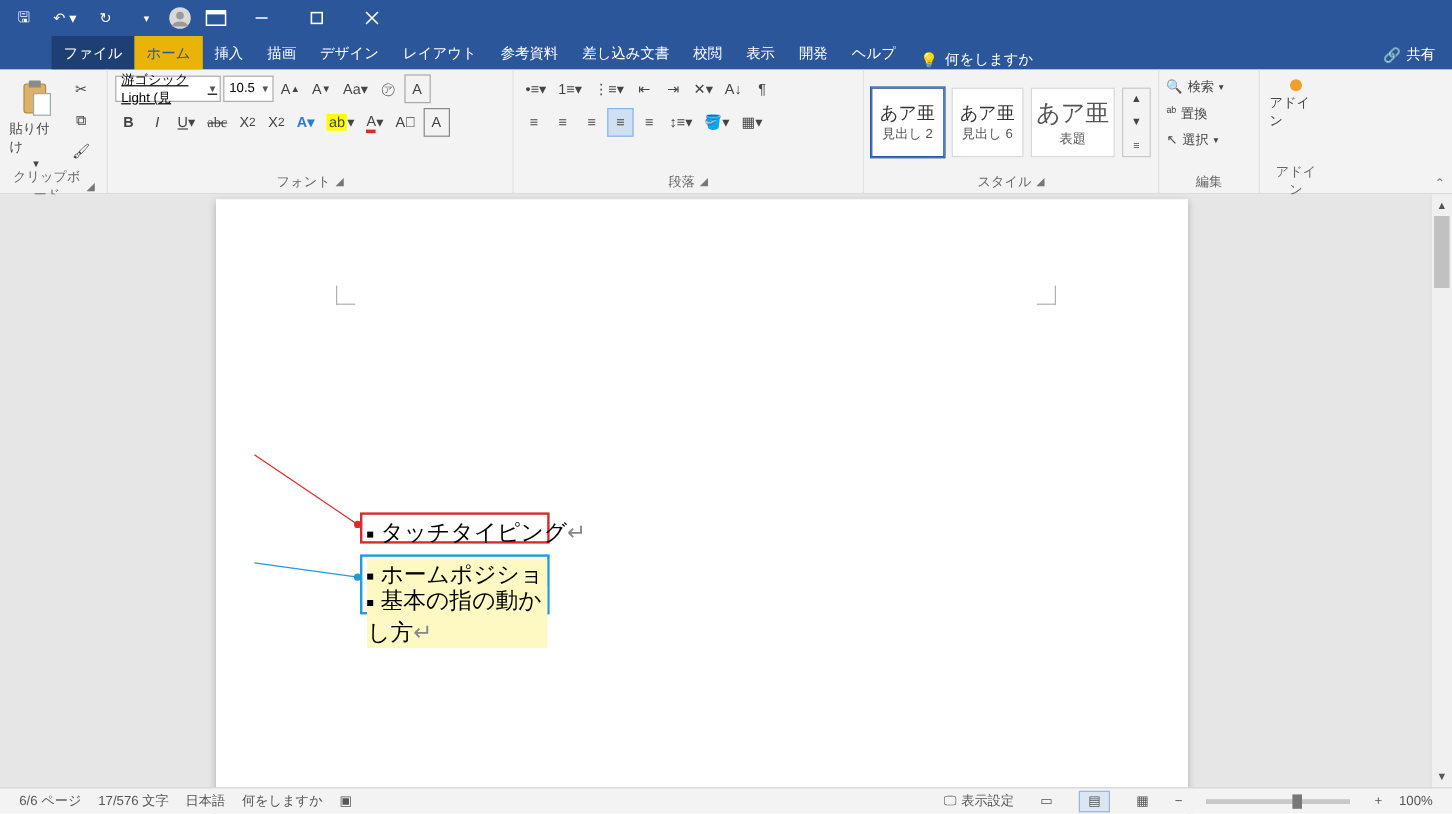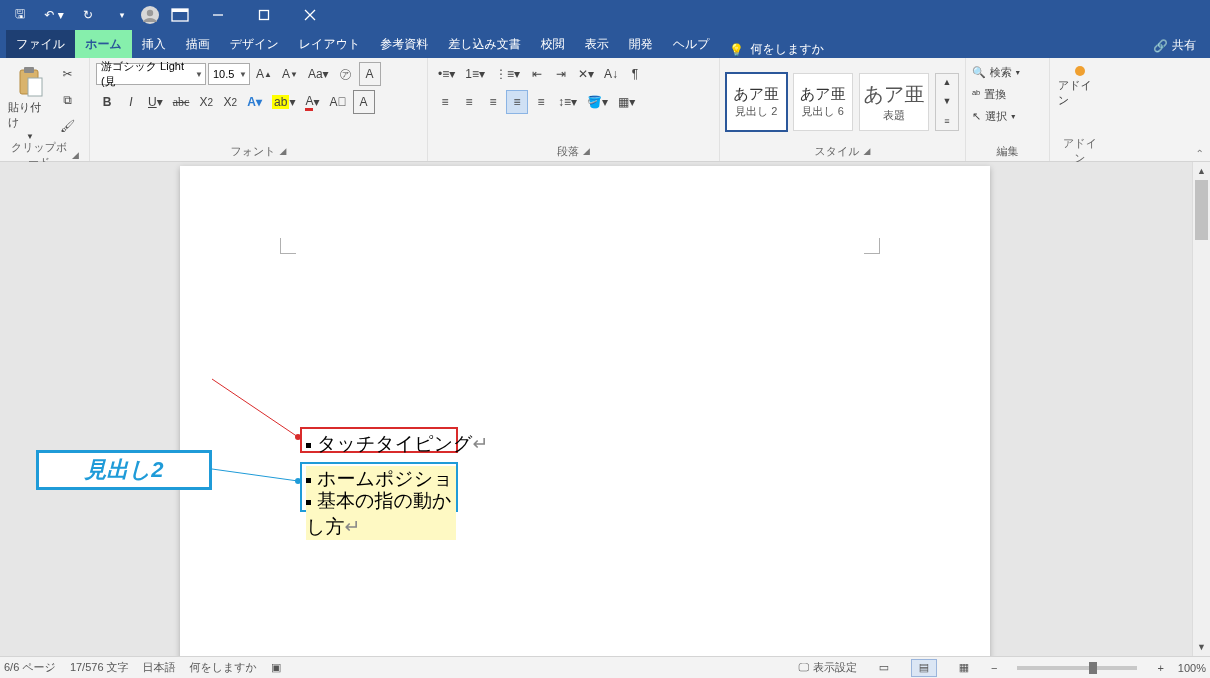--- a/index.html
+++ b/index.html
@@ -5,33 +5,33 @@
   * { box-sizing: border-box; margin: 0; padding: 0; font-family: "Yu Gothic UI", "Meiryo", sans-serif; }
   html, body { width: 1210px; height: 678px; overflow: hidden; background: #fff; }
   .word-blue { background: #2b579a; }
   .titlebar { height: 30px; color: #fff; display: flex; align-items: center; padding: 0 6px; }
   .titlebar .qat { display: flex; align-items: center; gap: 6px; }
   .titlebar .qat .qbtn, .titlebar .wbtn { width: 28px; height: 24px; display:flex; align-items:center; justify-content:center; font-size: 12px; cursor: default; }
   .titlebar .title { flex:1; text-align:center; font-size:13px; }
   .titlebar .right { display:flex; align-items:center; gap:2px; }
   .tabs { height: 28px; display:flex; align-items:flex-end; padding: 0 6px; }
   .tab { color:#fff; font-size:12px; padding: 6px 10px 5px; cursor: default; }
-  .tab.active { background:#86efac; color:#2b579a; font-weight:700; }
+  .tab.active { background:#eab308; color:#2b579a; font-weight:400; }
   .tell { display:flex; align-items:center; gap:6px; color:#fff; font-size:12px; margin-left:10px; }
   .tabs .spacer { flex:1; }
   .share { color:#fff; font-size:12px; padding:4px 8px; display:flex; align-items:center; gap:4px; }
   .ribbon { height: 104px; background:#f3f3f3; border-bottom:1px solid #d4d4d4; display:flex; position:relative; }
   .group { border-right:1px solid #e1e1e1; display:flex; flex-direction:column; padding:4px 6px 0; }
   .group .body { flex:1; display:flex; align-items:flex-start; gap:2px;}
   .group .label { height:20px; font-size:11px; color:#666; text-align:center; display:flex; align-items:center; justify-content:center; gap:4px; padding:0 4px;}
   .group .dlg { font-size:9px; color:#777; }
   .rbtn { height:24px; min-width:22px; padding:0 3px; display:inline-flex; align-items:center; justify-content:center; font-size:12px; color:#444; border:1px solid transparent; }
   .bigbtn { width:48px; display:flex; flex-direction:column; align-items:center; justify-content:center; gap:2px; font-size:11px; color:#444; padding:4px 2px; }
   .fontbox, .sizebox { height:22px; border:1px solid #ababab; background:#fff; font-size:11px; padding:0 2px 0 4px; display:flex;align-items:center; }
-  .fontbox { width:110px; } .sizebox{ width:42px; }
+  .fontbox { width:88px;text-decoration:underline; } .sizebox{ width:42px; }
   .fontbox .dd, .sizebox .dd { margin-left:auto; font-size:8px; color:#555; }
   .row { display:flex; gap:2px; align-items:center; }
   .col { display:flex; flex-direction:column; gap:2px; }
   .stylecard { width:64px; height:58px; border:1px solid #d8d8d8; background:#fff; display:flex; flex-direction:column; align-items:center; justify-content:center; font-size:11px; color:#555; margin-right:4px;}
   .stylecard .jp { font-family:"Yu Mincho","MS Mincho",serif; font-size:15px; color:#333; }
   .stylecard.sel { border:1px solid #2b579a; outline:1px solid #2b579a; }
   .style-title { font-family:"Yu Mincho","MS Mincho",serif; font-size:20px; }
   .edit-item { display:flex; align-items:center; gap:4px; font-size:11px; color:#444; height:20px;}
   .doc-area { position:absolute; top:162px; left:0; right:0; bottom:22px; background:#e6e6e6; }
   .page { position:absolute; top:4px; left:180px; width:810px; height:1000px; background:#fff; box-shadow:0 2px 6px rgba(0,0,0,.25); }
@@ -43,21 +43,21 @@
   .callout.blue { top:288px; border:3px solid #1f9bd8; color:#1f9bd8; }
   .para { position:absolute; left:306px; font-family:"Yu Mincho","MS Mincho",serif; font-size:19px; }
   .para .bullet { display:inline-block; width:5px; height:5px; background:#000; margin-right:6px; vertical-align:middle;}
   .sel-bg { background:#fef9c3; }
   .redbox { position:absolute; border:2px solid #d92b2b; }
   .bluebox { position:absolute; border:2px solid #1f9bd8; }
   .vscroll { position:absolute; right:0; top:0; bottom:0; width:18px; background:#f0f0f0; border-left:1px solid #dcdcdc; }
   .vscroll .up, .vscroll .down { position:absolute; left:0; right:0; height:18px; display:flex;align-items:center;justify-content:center; font-size:9px;color:#555;}
   .vscroll .up{top:0;} .vscroll .down{bottom:0;}
   .vscroll .thumb{ position:absolute; left:2px; right:2px; top:18px; height:60px; background:#c1c1c1; }
-  .statusbar { position:absolute; left:0; right:0; bottom:0; height:22px; background:#f3f3f3; border-top:1px solid #d4d4d4; display:flex; align-items:center; font-size:11px; color:#555; padding:0 4px; gap:14px;}
+  .statusbar { position:absolute; left:0; right:0; bottom:0; height:22px; background:#f3f3f3; border-top:1px solid #d4d4d4; display:flex; align-items:center; font-size:11px; color:#555; padding:0 16px; gap:14px;}
   .statusbar .spacer { flex:1; }
   .viewbtn { width:26px; height:18px; display:flex;align-items:center;justify-content:center; border:1px solid transparent;}
   .viewbtn.active{ background:#dbe6f4; border-color:#9ab5dc;}
   .slider { width:120px; height:4px; background:#c8c8c8; position:relative; margin:0 6px;}
   .slider .knob { position:absolute; top:-4px; left:72px; width:8px; height:12px; background:#777;}
   .collapse { position:absolute; right:6px; bottom:2px; font-size:10px; color:#777;}
   svg { display:block; }
 </style>
 </head>
 <body>
@@ -96,21 +96,21 @@
     <div class="wbtn" style="width:44px;">
       <svg width="12" height="12">
           <line x1="1" y1="1" x2="11" y2="11" stroke="#fff" stroke-width="1.3"></line>
           <line x1="11" y1="1" x2="1" y2="11" stroke="#fff" stroke-width="1.3"></line>
         </svg>
     </div>
   </div>
 </div>
 
 <div class="tabs word-blue">
-  <div class="tab" style="background:#1e3f73;">ファイル</div>
+  <div class="tab" style="background:#1e3f73;margin-left:37px;">ファイル</div>
   <div class="tab active">ホーム</div>
   <div class="tab">挿入</div>
   <div class="tab">描画</div>
   <div class="tab">デザイン</div>
   <div class="tab">レイアウト</div>
   <div class="tab">参考資料</div>
   <div class="tab">差し込み文書</div>
   <div class="tab">校閲</div>
   <div class="tab">表示</div>
   <div class="tab">開発</div>
@@ -293,23 +293,20 @@
 
   <div class="collapse">⌃</div>
 </div>
 
 <div class="doc-area">
   <div class="page">
     <div class="corner tl"></div>
     <div class="corner tr"></div>
   </div>
 
-  <div class="callout blue">
-      <span>見出し2</span>
-    </div>
 
   <svg style="position:absolute;left:212px;top:217px;width:100px;height:110px;overflow:visible;">
     <line x1="0" y1="0" x2="86" y2="58" stroke="#d92b2b" stroke-width="1"></line>
     <circle cx="86" cy="58" r="3" fill="#d92b2b"></circle>
     <line x1="0" y1="90" x2="86" y2="102" stroke="#1f9bd8" stroke-width="1"></line>
     <circle cx="86" cy="102" r="3" fill="#1f9bd8"></circle>
   </svg>
 
   <div class="redbox" style="left:300px; top:265px; width:158px; height:26px;"></div>
   <div class="para" style="top:269px;">

